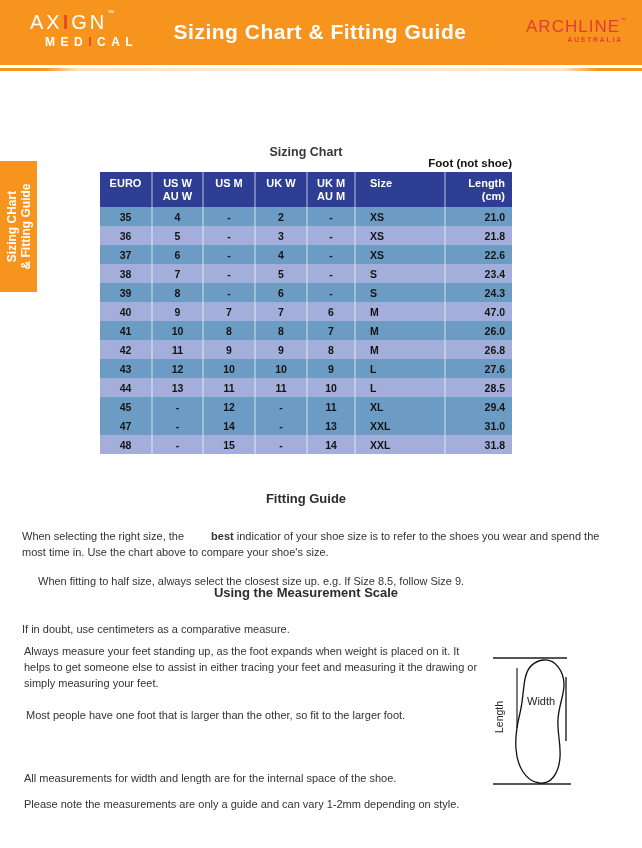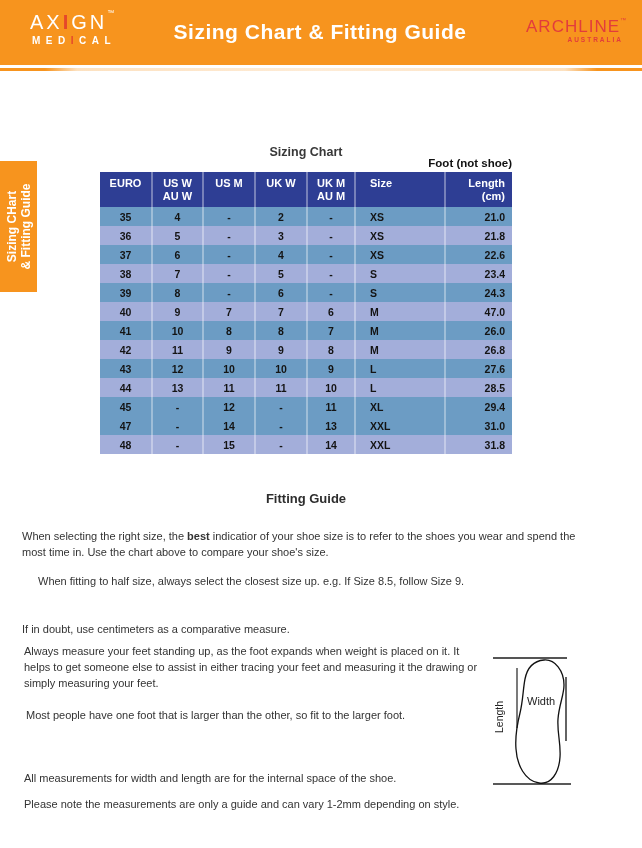--- a/index.html
+++ b/index.html
@@ -7,21 +7,21 @@
         font-family:"Liberation Sans",sans-serif;color:#333;}
 
   
   .header-bar{position:absolute;left:0;top:0;width:642px;height:65px;background:#F7941E;}
   .header-rule{position:absolute;left:0;top:68px;width:642px;height:3px;
     background:linear-gradient(90deg,#F7941E 0%,#F7941E 7%,rgba(247,148,30,.28) 12%,
                rgba(247,148,30,.18) 50%,rgba(247,148,30,.28) 88%,#F7941E 93%,#F7941E 100%);}
   .axign{position:absolute;left:30px;top:9px;color:#fff;line-height:1;}
   .axign .word{font-size:20px;letter-spacing:3px;font-weight:400;}
   .axign .tm{font-size:7px;vertical-align:14px;letter-spacing:0;}
-  .axign .sub{font-size:10px;font-weight:700;letter-spacing:5.5px;margin-top:4px;margin-left:2px;}
+  .axign .sub{font-size:12px;font-weight:700;letter-spacing:5.5px;margin-top:4px;margin-left:15px;}
   .i-red{color:#E5472B;font-weight:700;}
   .main-title{position:absolute;left:120px;top:20px;width:400px;text-align:center;
     color:#fff;font-size:21px;font-weight:700;letter-spacing:.5px;}
   .archline{position:absolute;right:16px;top:17px;text-align:right;color:#E23C3C;line-height:1;}
   .archline .word{font-size:17px;font-weight:500;letter-spacing:1px;}
   .archline .tm{font-size:6px;vertical-align:10px;}
   .archline .sub{font-size:6.5px;font-weight:700;letter-spacing:2px;margin-top:2px;margin-right:3px;}
 
   
   .side-tab{position:absolute;left:0;top:161px;width:37px;height:131px;background:#F7941E;}
@@ -52,21 +52,21 @@
   .h-center{position:absolute;left:0;width:612px;text-align:center;font-size:13px;
     font-weight:700;color:#2d2d2d;}
   .para{position:absolute;font-size:11px;line-height:16px;color:#333;}
   #p-fit1{left:22px;top:517px;width:578px;}
   #p-fit2{left:38px;top:562px;width:578px;}
   #p-m1{left:22px;top:610px;width:560px;}
   #p-m2{left:24px;top:632px;width:464px;}
   #p-m3{left:26px;top:696px;width:478px;}
   #p-m4{left:24px;top:759px;width:478px;}
   #p-m5{left:24px;top:785px;width:482px;}
-  .bold{font-weight:700;}
+  .bold{font-weight:700;margin-left:24px;}
 
   
   .foot-diagram{position:absolute;left:487px;top:645px;}
 </style>
 </head>
 <body>
 
 <div class="page">
 
   <div class="header-bar">
@@ -234,20 +234,21 @@
           <td class="c5">XXL</td>
           <td class="c6">31.8</td>
         </tr>
       </tbody>
   </table>
 
   <div class="h-center" style="top:491px;">Fitting Guide</div>
   <p class="para" id="p-fit1"><span>When selecting the right size, the </span><span class="bold">best</span><span> indicatior of your shoe size is to refer to the shoes you wear and spend the most time in. Use the chart above to compare your shoe's size.</span></p>
   <p class="para" id="p-fit2">When fitting to half size, always select the closest size up. e.g. If Size 8.5, follow Size 9.</p>
 
+  <div class="h-center" style="top:585px;">Using the Measurement Scale</div>
   <p class="para" id="p-m1">If in doubt, use centimeters as a comparative measure.</p>
   <p class="para" id="p-m2">Always measure your feet standing up, as the foot expands when weight is placed on it. It helps to get someone else to assist in either tracing your feet and measuring it the drawing or simply measuring your feet.</p>
   <p class="para" id="p-m3">Most people have one foot that is larger than the other, so fit to the larger foot.</p>
   <p class="para" id="p-m4">All measurements for width and length are for the internal space of the shoe.</p>
   <p class="para" id="p-m5">Please note the measurements are only a guide and can vary 1-2mm depending on style.</p>
 
   <svg class="foot-diagram" width="155" height="152" viewBox="0 0 155 152">
     <line x1="6" y1="13" x2="80" y2="13" stroke="#555" stroke-width="2"></line>
     <line x1="6" y1="139" x2="84" y2="139" stroke="#222" stroke-width="1.5"></line>
     <line x1="30" y1="23" x2="30" y2="83" stroke="#222" stroke-width="1.2"></line>

